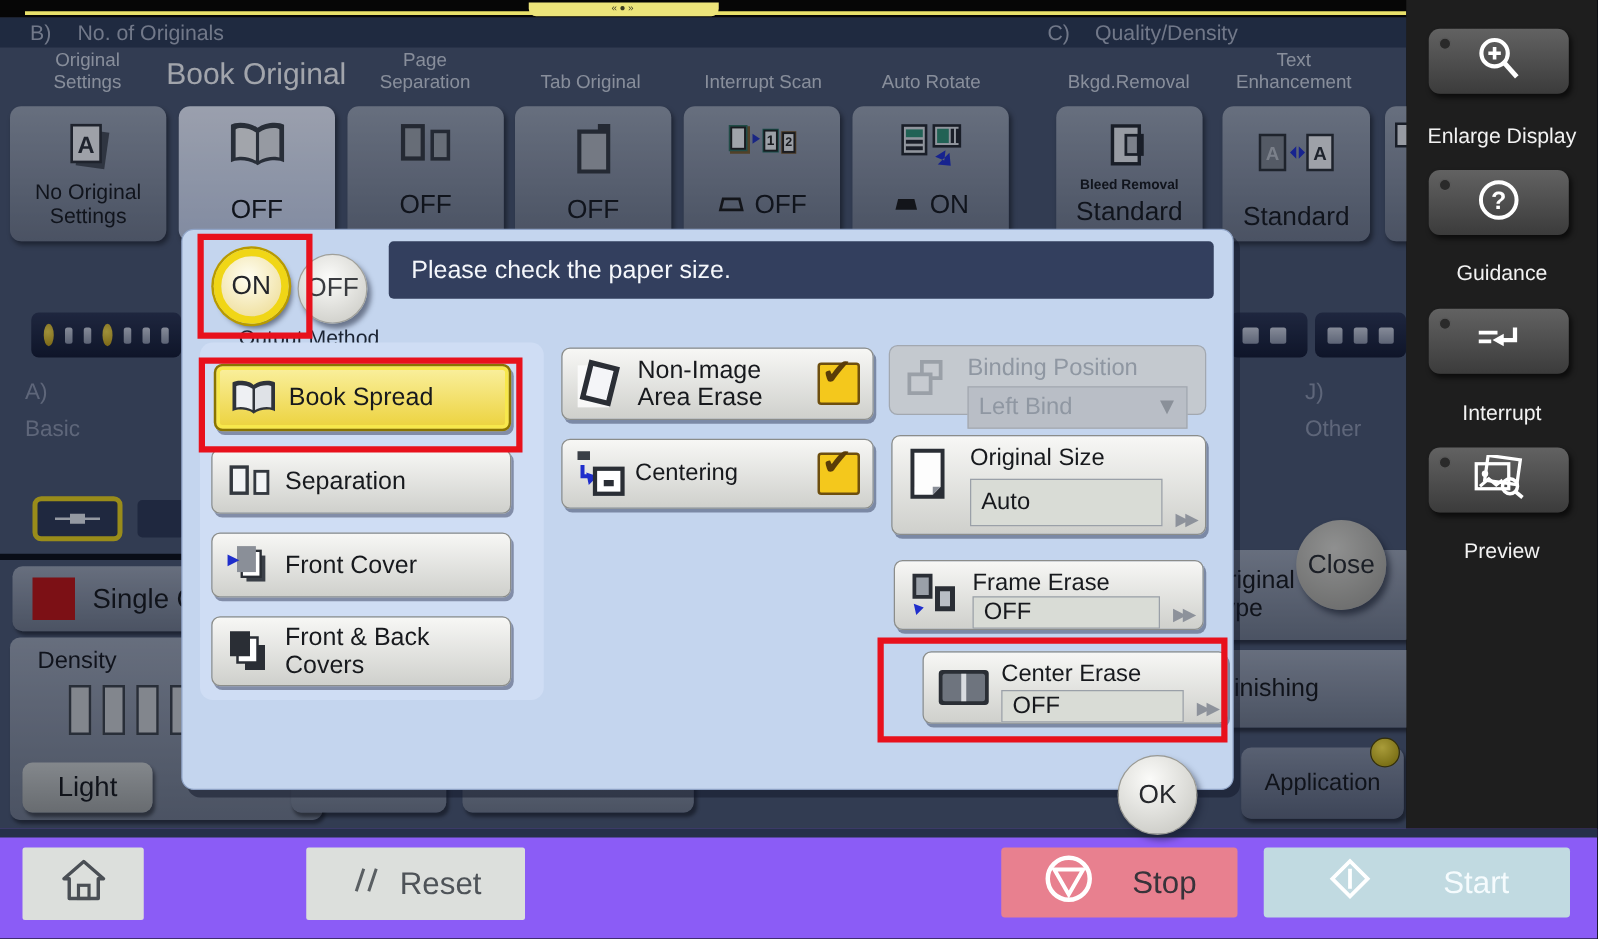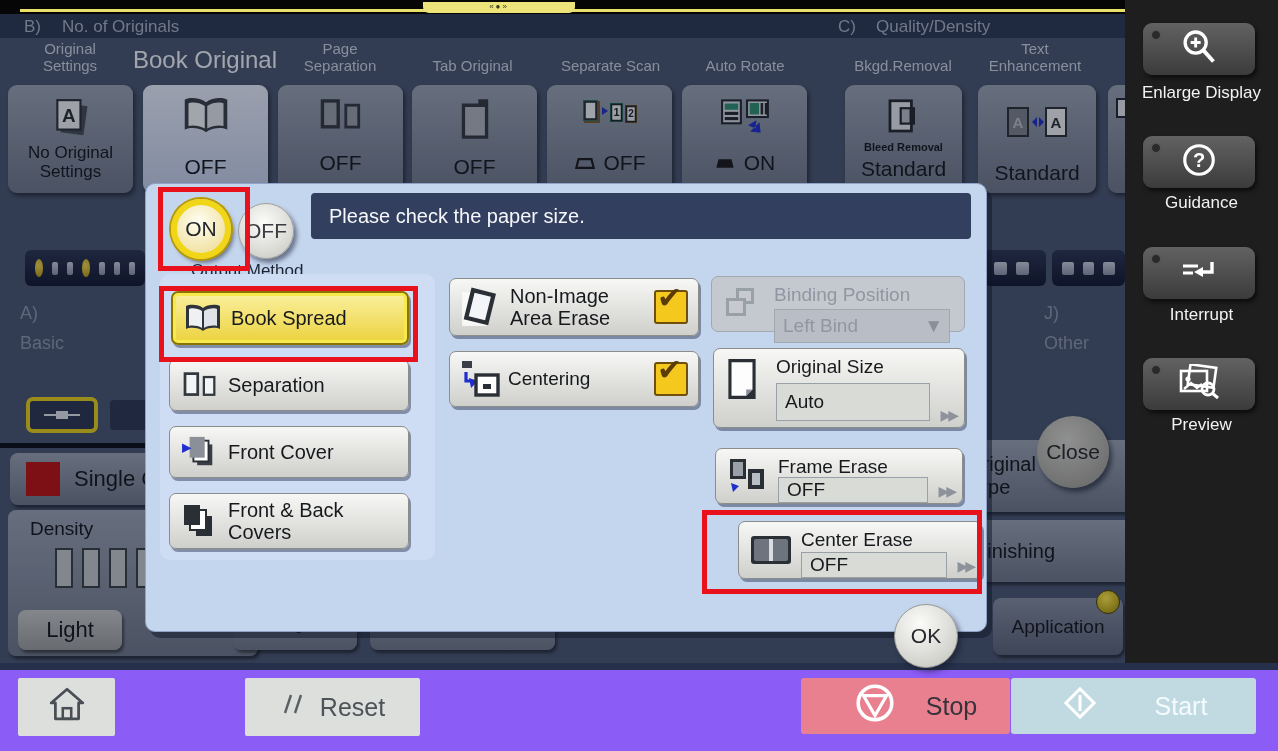--- a/index.html
+++ b/index.html
@@ -96,49 +96,49 @@
   
   .anno{position:absolute;border:5px solid #e8111c;z-index:300;}
 
   
   .sidebar{left:1125px;top:0;width:153px;height:663px;background:#1e1e1e;z-index:60;}
   .sbtn{position:absolute;left:18px;width:112px;height:52px;border-radius:9px;
         background:linear-gradient(180deg,#626262,#3b3b3b);box-shadow:2px 3px 4px rgba(0,0,0,.6);
         display:flex;align-items:center;justify-content:center;}
   .sbtn::before{content:"";position:absolute;left:8px;top:7px;width:8px;height:8px;border-radius:50%;
         background:#2a2a2a;border:1px solid #585858;}
-  .slab{position:absolute;left:0;width:153px;text-align:center;font-size:17px;line-height:21px;color:#f2f2f2;}
+  .slab{position:absolute;left:0;width:153px;text-align:center;font-size:17px;line-height:21px;color:#f2f2f2;margin-top:16px;}
 
   
   .bottom-bar{left:0;top:663px;width:1278px;height:88px;background:#8b5cf6;border-top:7px solid #26304a;
               box-sizing:border-box;z-index:70;}
   .bbtn{position:absolute;top:8px;height:58px;background:#dcdfdc;border-radius:2px;
         display:flex;align-items:center;justify-content:center;gap:14px;color:#4e5358;font-size:25px;}
   .stopbtn{position:absolute;top:8px;left:801px;width:189px;height:56px;background:#e8808f;border-radius:3px;
-           display:flex;align-items:center;justify-content:center;gap:30px;color:#38333a;font-size:25px;padding-left:20px;}
+           display:flex;align-items:center;justify-content:center;gap:30px;color:#38333a;font-size:25px;}
   .startbtn{position:absolute;top:8px;left:1011px;width:245px;height:56px;background:#c1dae1;border-radius:3px;
             display:flex;align-items:center;justify-content:center;gap:55px;color:#f5fbfd;font-size:25px;}
 </style>
 </head>
 <body>
 
 <div class="screen">
 
   <div class="main abs">
     <div class="hdr-bar abs"></div>
     <span class="hdr-label" style="left:24px">B)</span>
     <span class="hdr-label" style="left:62px">No. of Originals</span>
     <span class="hdr-label" style="left:838px">C)</span>
     <span class="hdr-label" style="left:876px">Quality/Density</span>
 
     <span class="toplab" style="left:18px;top:40px;width:104px">Original Settings</span>
     <span class="biglab" style="left:95px;top:46px;width:220px">Book Original</span>
     <span class="toplab" style="left:288px;top:40px;width:104px">Page Separation</span>
     <span class="toplab" style="left:410px;top:57px;width:125px">Tab Original</span>
-    <span class="toplab" style="left:548px;top:57px;width:125px">Separate Scan</span>
+    <span class="toplab" style="left:548px;top:57px;width:125px">Interrupt Scan</span>
     <span class="toplab" style="left:684px;top:57px;width:122px">Auto Rotate</span>
     <span class="toplab" style="left:838px;top:57px;width:130px">Bkgd.Removal</span>
     <span class="toplab" style="left:975px;top:40px;width:120px">Text Enhancement</span>
 
     <div class="fbtn" style="left:8px;width:125px">
       <span class="ficon">
         <svg viewBox="0 0 36 40" width="38" height="42">
             <rect x="10" y="7" width="22" height="28" fill="#444a55" transform="rotate(8 20 20)"></rect>
             <rect x="5" y="3" width="22" height="28" fill="#eef0f3" stroke="#2b2f36" stroke-width="2"></rect>
             <text x="16" y="24" font-size="18" font-weight="bold" fill="#2b2f36" text-anchor="middle" font-family="Liberation Sans,sans-serif">A</text>

